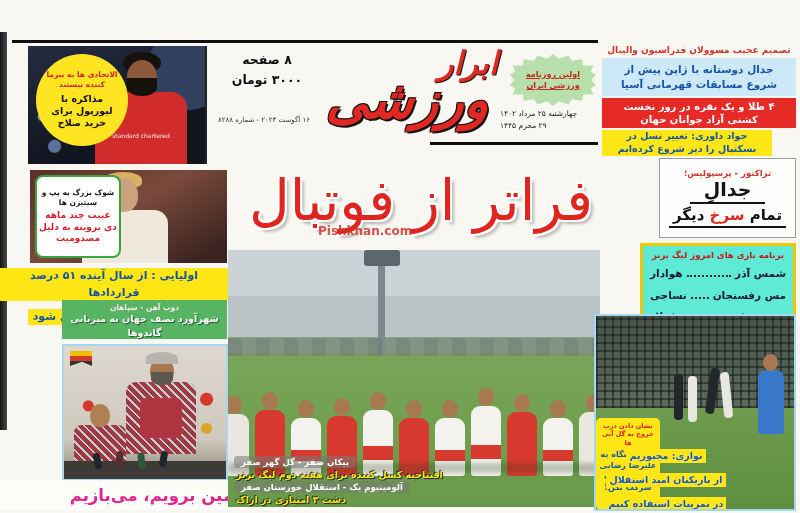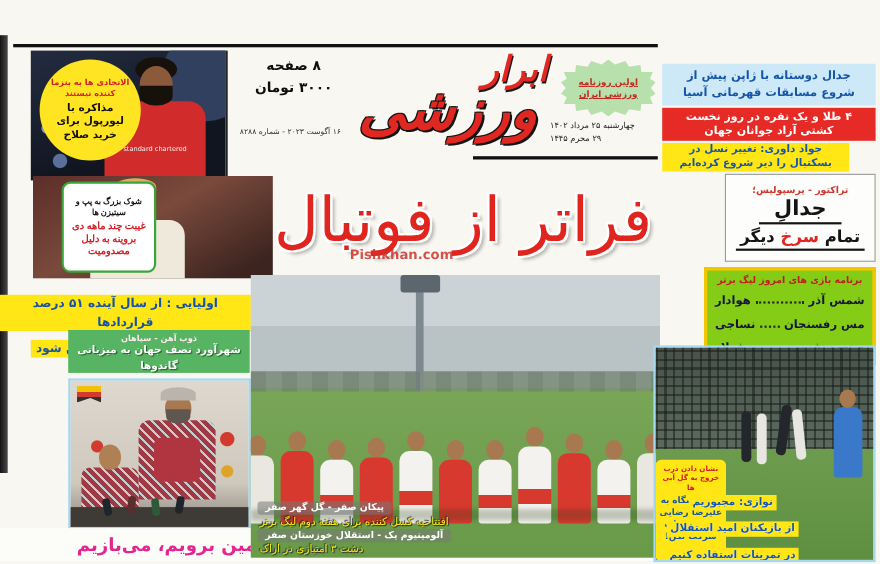--- a/index.html
+++ b/index.html
@@ -57,27 +57,27 @@
     text-shadow:2px 2px 0 #fff,-2px -2px 0 #fff,2px -2px 0 #fff,-2px 2px 0 #fff,4px 4px 3px rgba(0,0,0,.25);}
   .watermark{left:318px;top:224px;color:#d0342c;font-size:12px;font-weight:bold;direction:ltr;opacity:.85;}
   
   .derby-box{left:659px;top:158px;width:137px;height:80px;background:#fdfdfb;border:1px solid #9a9a9a;
     display:flex;flex-direction:column;align-items:center;justify-content:center;text-align:center;padding:3px;}
   .derby-kicker{color:#d0342c;font-size:8.5px;font-weight:bold;}
   .derby-l1{font-size:19px;font-weight:bold;color:#141414;border-bottom:2px solid #141414;padding:0 14px 2px;text-align:right;}
   .derby-l2{font-size:15px;font-weight:bold;color:#141414;border-bottom:2px solid #141414;padding:2px 4px 2px;}
   .derby-red{color:#e0251f;}
   
-  .fixtures-box{left:640px;top:243px;width:156px;height:89px;background:#84cc16;border:3px solid #f2c600;padding:4px 7px 2px;}
+  .fixtures-box{left:640px;top:243px;width:156px;height:89px;background:#5eead4;border:3px solid #f2c600;padding:4px 7px 2px;}
   .fixtures-title{text-align:center;color:#c01d1d;font-size:8.5px;font-weight:bold;margin-bottom:3px;}
   .fixture-row{display:flex;align-items:baseline;font-size:10.5px;font-weight:bold;color:#16163a;line-height:2.05;}
   .fixture-leader{flex:1;border-bottom:2px dotted #2b2b2b;margin:0 4px 3px;}
   
-  .debruyne-photo{left:30px;top:160px;width:218px;height:93px;overflow:hidden;
-    background:linear-gradient(150deg,#5d2e28,#7a4a3c 45%,#3c2420 90%);font-family:Liberation Serif, serif;}
+  .debruyne-photo{left:30px;top:170px;width:197px;height:93px;overflow:hidden;
+    background:linear-gradient(150deg,#5d2e28,#7a4a3c 45%,#3c2420 90%);}
   .db-head{position:absolute;left:78px;top:8px;width:30px;height:34px;border-radius:50% 50% 44% 44%;background:#caa27e;}
   .db-hair{position:absolute;left:74px;top:2px;width:38px;height:16px;border-radius:50% 50% 30% 30%;background:#d8b060;}
   .db-torso{position:absolute;left:52px;top:40px;width:86px;height:54px;border-radius:14px 14px 0 0;background:#efe9dc;}
   .db-box{position:absolute;right:106px;top:5px;width:86px;height:83px;background:#fff;border:2px solid #3aa53a;border-radius:8px;
     display:flex;flex-direction:column;align-items:center;justify-content:center;text-align:center;padding:2px;}
   .db-kicker{color:#141414;font-size:7.5px;font-weight:bold;line-height:1.35;}
   .db-headline{color:#d41f26;font-size:9px;font-weight:bold;line-height:1.3;margin-top:2px;}
   
   .olyaei-strip{left:0;top:267px;width:228px;text-align:center;line-height:1.5;}
   .olyaei-strip span{display:inline-block;background:#ffe614;color:#1553a5;font-weight:bold;font-size:11px;padding:0 5px;margin-top:1px;}
@@ -122,21 +122,21 @@
   .squad{position:absolute;left:0;top:96px;width:100%;height:130px;display:flex;align-items:flex-end;justify-content:center;gap:6px;}
   .pl{display:flex;flex-direction:column;align-items:center;}
   .pl .hd{width:16px;height:18px;border-radius:50%;background:#a87850;}
   .pl .bd{width:30px;height:58px;border-radius:9px 9px 3px 3px;}
   .bd-white{background:linear-gradient(#f4f2ee 55%,#d8392f 55% 75%,#f4f2ee 75%);}
   .bd-red{background:#d8392f;}
   .bd-staff{background:#e9e7e0;}
   .shadow-strip{position:absolute;left:0;bottom:34px;width:100%;height:10px;background:rgba(30,60,20,.25);filter:blur(2px);}
   .overlay-chips{position:absolute;left:6px;bottom:2px;width:220px;display:flex;flex-direction:column;align-items:flex-start;gap:1px;direction:ltr;}
   .chip-score{direction:rtl;background:rgba(120,120,120,.55);color:#fff;font-size:8.5px;font-weight:bold;padding:1px 7px;border-radius:3px;}
-  .chip-yellow{direction:rtl;color:#f5e71b;font-size:9.5px;font-weight:normal;text-shadow:1px 1px 1px #222,-1px -1px 1px #222;padding:0 2px;}
+  .chip-yellow{direction:rtl;color:#f5e71b;font-size:9.5px;font-weight:bold;text-shadow:1px 1px 1px #222,-1px -1px 1px #222;padding:0 2px;}
   
   .training-photo{left:594px;top:314px;width:202px;height:197px;border:2px solid #a6d7f0;overflow:hidden;
     background:linear-gradient(#9db98e 0 8%,#79a557 8%,#5e8f41 100%);}
   .goal-net{position:absolute;left:0;top:0;width:100%;height:92px;
     background:repeating-linear-gradient(90deg,rgba(25,30,26,.55) 0 2px,transparent 2px 8px),
                repeating-linear-gradient(0deg,rgba(25,30,26,.55) 0 2px,transparent 2px 8px),
                linear-gradient(#46524a,#5c6a5e);}
   .leg{position:absolute;width:9px;height:46px;border-radius:4px;}
   .leg.dark{background:#23262b;}
   .leg.light{background:#e8e6e0;}
@@ -183,20 +183,21 @@
   <div class="abs mast-varzeshi">ورزشی</div>
   <div class="abs badge-star">
     <span>اولین روزنامه</span>
     <span>ورزشی ایران</span>
   </div>
   <div class="abs date-block">
     <div>چهارشنبه ۲۵ مرداد ۱۴۰۲</div>
     <div>۲۹ محرم ۱۴۴۵</div>
   </div>
 
+  <div class="abs vb-kicker">تصمیم عجیب مسوولان فدراسیون والیبال</div>
   <div class="abs vb-box">جدال دوستانه با ژاپن پیش از شروع مسابقات قهرمانی آسیا</div>
   <div class="abs wr-box">۴ طلا و یک نقره در روز نخست کشتی آزاد جوانان جهان</div>
   <div class="abs bb-box">جواد داوری: تغییر نسل در بسکتبال را دیر شروع کرده‌ایم</div>
 
   <div class="abs lead-headline">فراتر از فوتبال</div>
   <div class="abs watermark">Pishkhan.com</div>
 
   <div class="abs derby-box">
     <div class="derby-kicker">تراکتور - پرسپولیس؛</div>
     <div class="derby-l1">جدالِ</div>

